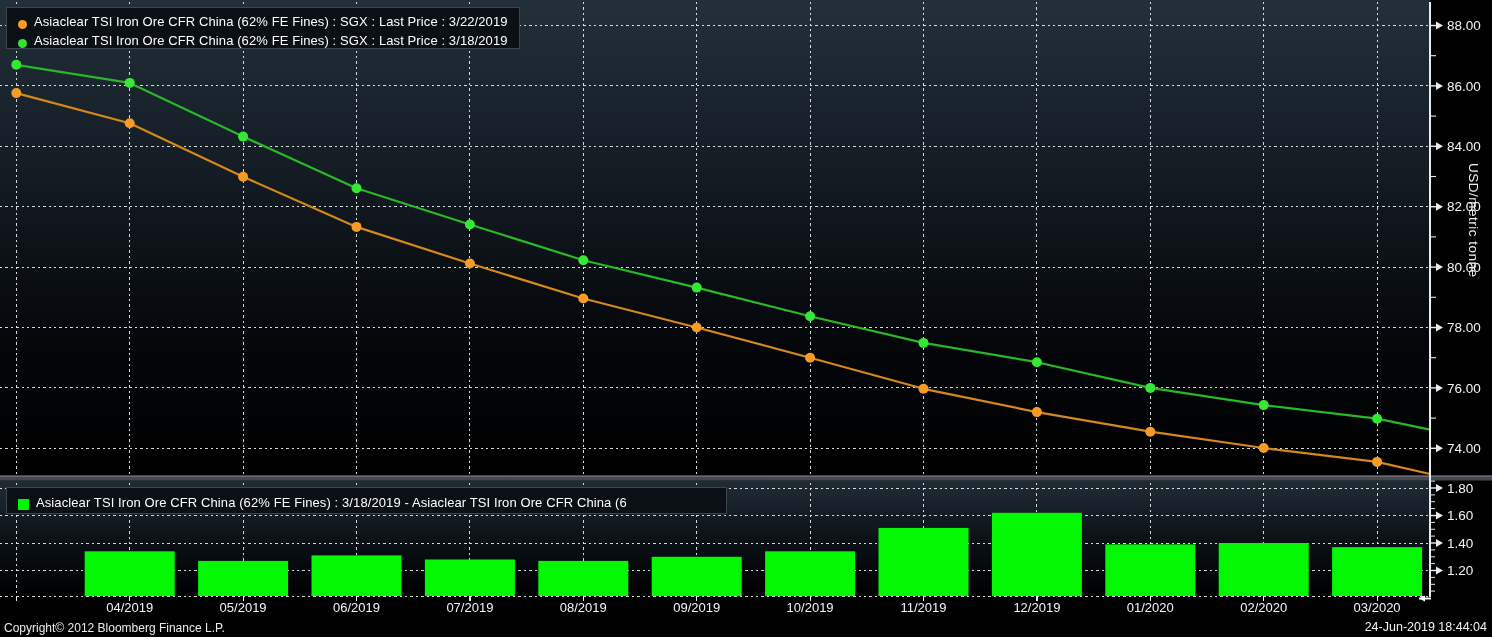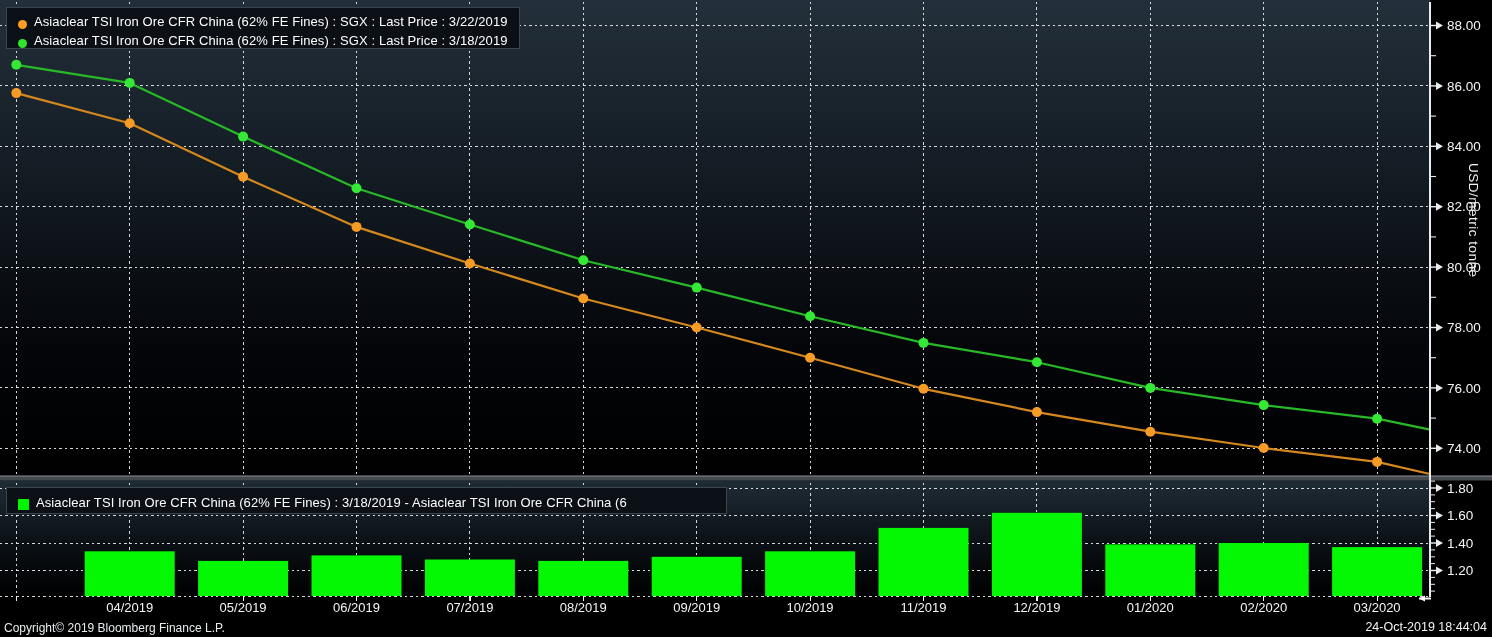--- a/index.html
+++ b/index.html
@@ -221,16 +221,16 @@
 
   <div id="legend-bottom" class="legend-box">
     <div class="legend-row">
       <span class="legend-sq" style="background:#00f500"></span>
       <span class="legend-text">Asiaclear TSI Iron Ore CFR China (62% FE Fines) : 3/18/2019 - Asiaclear TSI Iron Ore CFR China (6</span>
     </div>
   </div>
 
   <div id="axis-title-right">USD/metric tonne</div>
 
-  <div id="footer-copyright">Copyright© 2019 Bloomberg Finance L.P.</div>
-  <div id="footer-timestamp">24-Oct-2019 18:44:04</div>
+  <div id="footer-copyright">Copyright© 2012 Bloomberg Finance L.P.</div>
+  <div id="footer-timestamp">24-Jun-2019 18:44:04</div>
 
 </div>
 
 </body></html>

